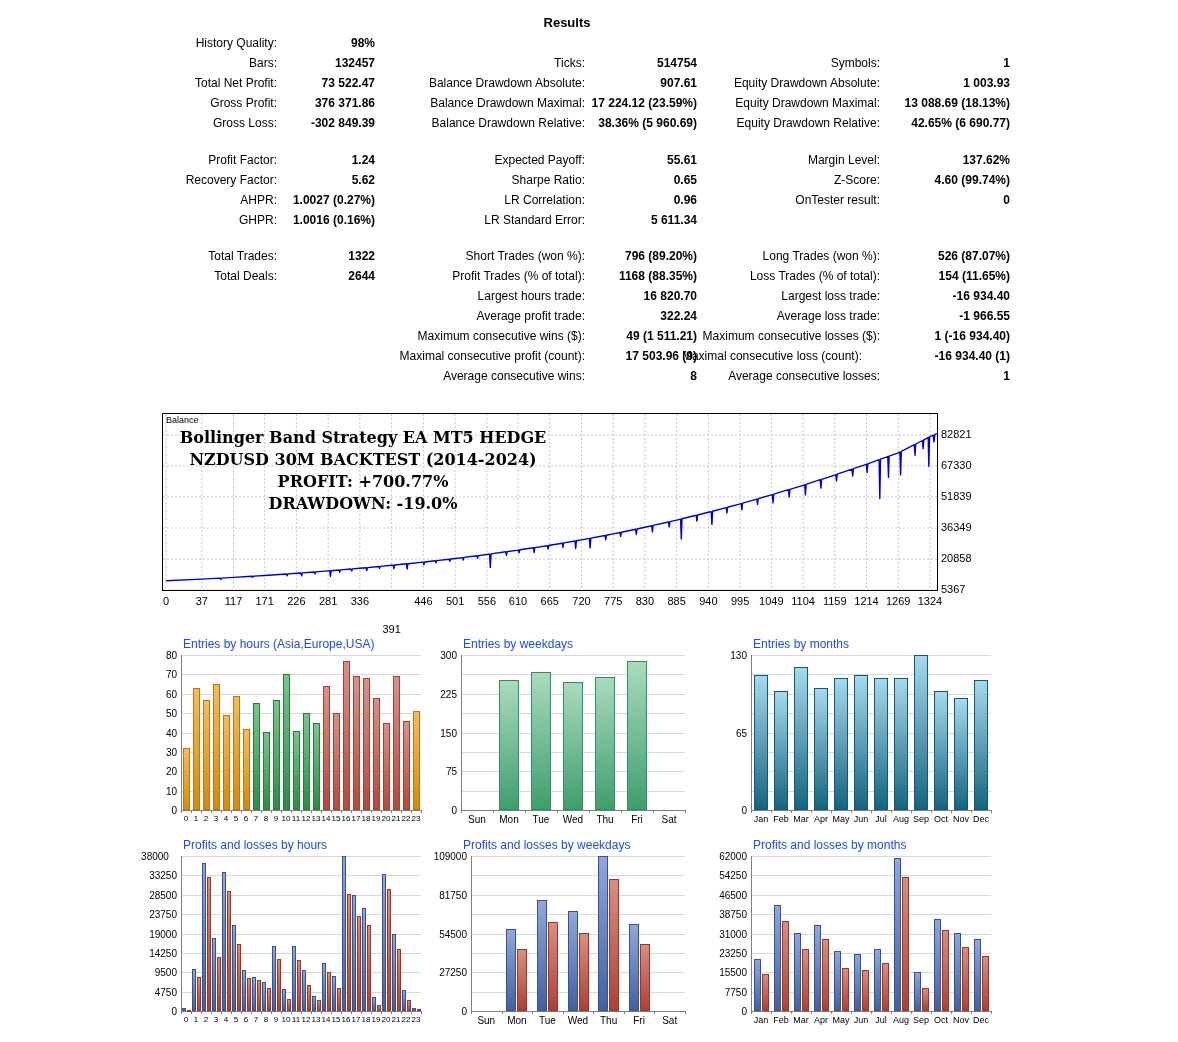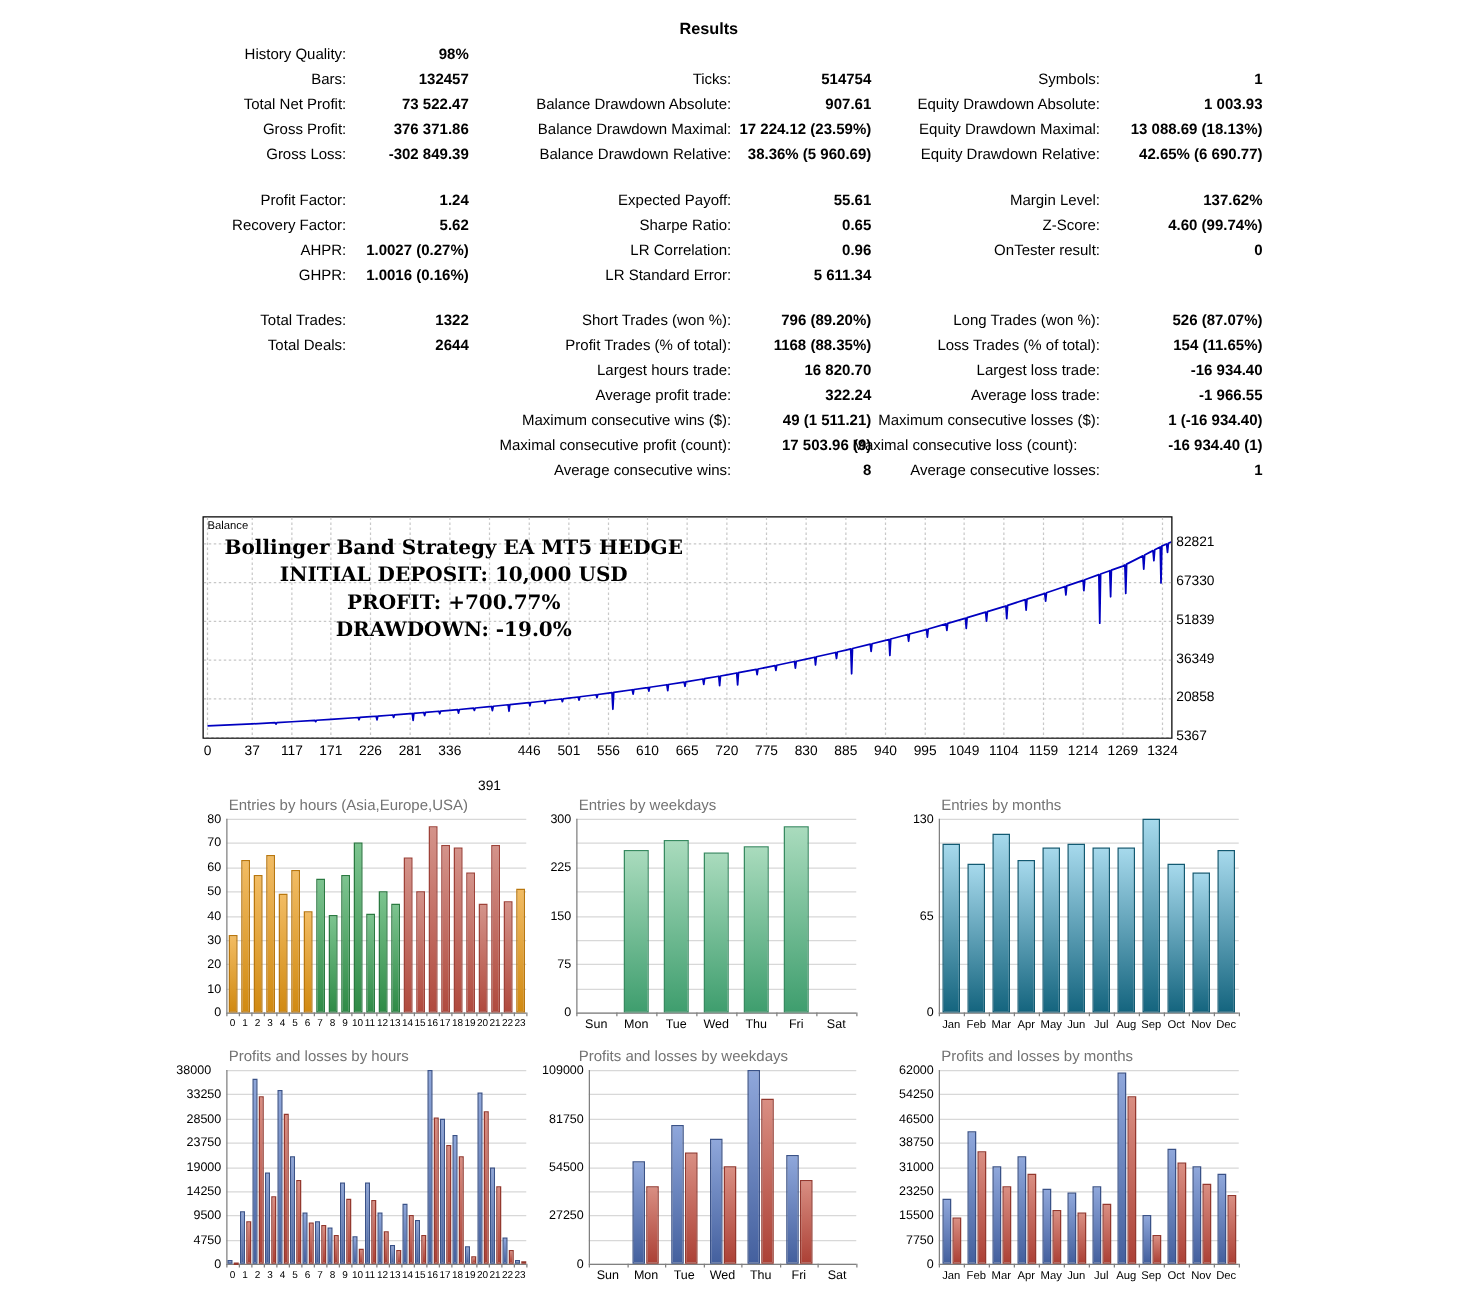--- a/index.html
+++ b/index.html
@@ -9,21 +9,21 @@
         font-weight:bold;font-size:13px;}
   .stat-label{position:absolute;font-size:12px;white-space:nowrap;line-height:16px;}
   .stat-value{position:absolute;font-size:12px;font-weight:bold;white-space:nowrap;line-height:16px;}
   .balance-box{position:absolute;left:162px;top:413px;width:774px;height:176px;
         border:1px solid #000;background:#fff;}
   .balance-legend{position:absolute;left:3px;top:1px;font-size:9px;z-index:5;}
   .overlay{position:absolute;left:0px;top:13px;width:400px;text-align:center;
         font-family:"DejaVu Serif",serif;font-weight:bold;font-size:16px;line-height:22px;z-index:4;}
   .ax-label{position:absolute;font-size:11px;white-space:nowrap;}
   .mini{position:absolute;width:280px;height:202px;}
-  .mini-title{position:absolute;font-size:12px;color:#737373;white-space:nowrap;}
+  .mini-title{position:absolute;font-size:12px;color:#1d4ed8;white-space:nowrap;}
   .plot{position:absolute;}
   .grid-h{position:absolute;left:0;height:1px;background:#D8D8D8;}
   .axis-v{position:absolute;width:1px;background:#808080;}
   .axis-h{position:absolute;height:1px;background:#808080;}
   .bar{position:absolute;border:1px solid;box-sizing:border-box;}
   .xlab{position:absolute;text-align:center;white-space:nowrap;}
   .ylab{position:absolute;text-align:right;font-size:10px;white-space:nowrap;}
   .xtick{position:absolute;width:1px;height:3px;background:#808080;}
 </style>
 </head>
@@ -110,21 +110,21 @@
       <div class="stat-value" style="top: 348px; right: 168px;">-16 934.40 (1)</div>
       <div class="stat-label" style="top: 368px; right: 593px;">Average consecutive wins:</div>
       <div class="stat-value" style="top: 368px; right: 481px;">8</div>
       <div class="stat-label" style="top: 368px; right: 298px;">Average consecutive losses:</div>
       <div class="stat-value" style="top: 368px; right: 168px;">1</div>
     </div>
   <div class="balance-box" id="balance-box">
     <div class="balance-legend">Balance</div>
     <div class="overlay" id="overlay">
         <div>Bollinger Band Strategy EA MT5 HEDGE</div>
-        <div>INITIAL DEPOSIT: 10,000 USD</div>
+        <div>NZDUSD 30M BACKTEST (2014-2024)</div>
         <div>PROFIT: +700.77%</div>
         <div>DRAWDOWN: -19.0%</div>
       </div>
   <svg width="774" height="176" style="position:absolute;left:0;top:0">
         <title></title>
         <line x1="3.0" y1="0" x2="3.0" y2="176" stroke="#C8C8C8" stroke-width="1" stroke-dasharray="2,2"></line>
         <line x1="38.8" y1="0" x2="38.8" y2="176" stroke="#C8C8C8" stroke-width="1" stroke-dasharray="2,2"></line>
         <line x1="70.5" y1="0" x2="70.5" y2="176" stroke="#C8C8C8" stroke-width="1" stroke-dasharray="2,2"></line>
         <line x1="101.7" y1="0" x2="101.7" y2="176" stroke="#C8C8C8" stroke-width="1" stroke-dasharray="2,2"></line>
         <line x1="133.4" y1="0" x2="133.4" y2="176" stroke="#C8C8C8" stroke-width="1" stroke-dasharray="2,2"></line>

